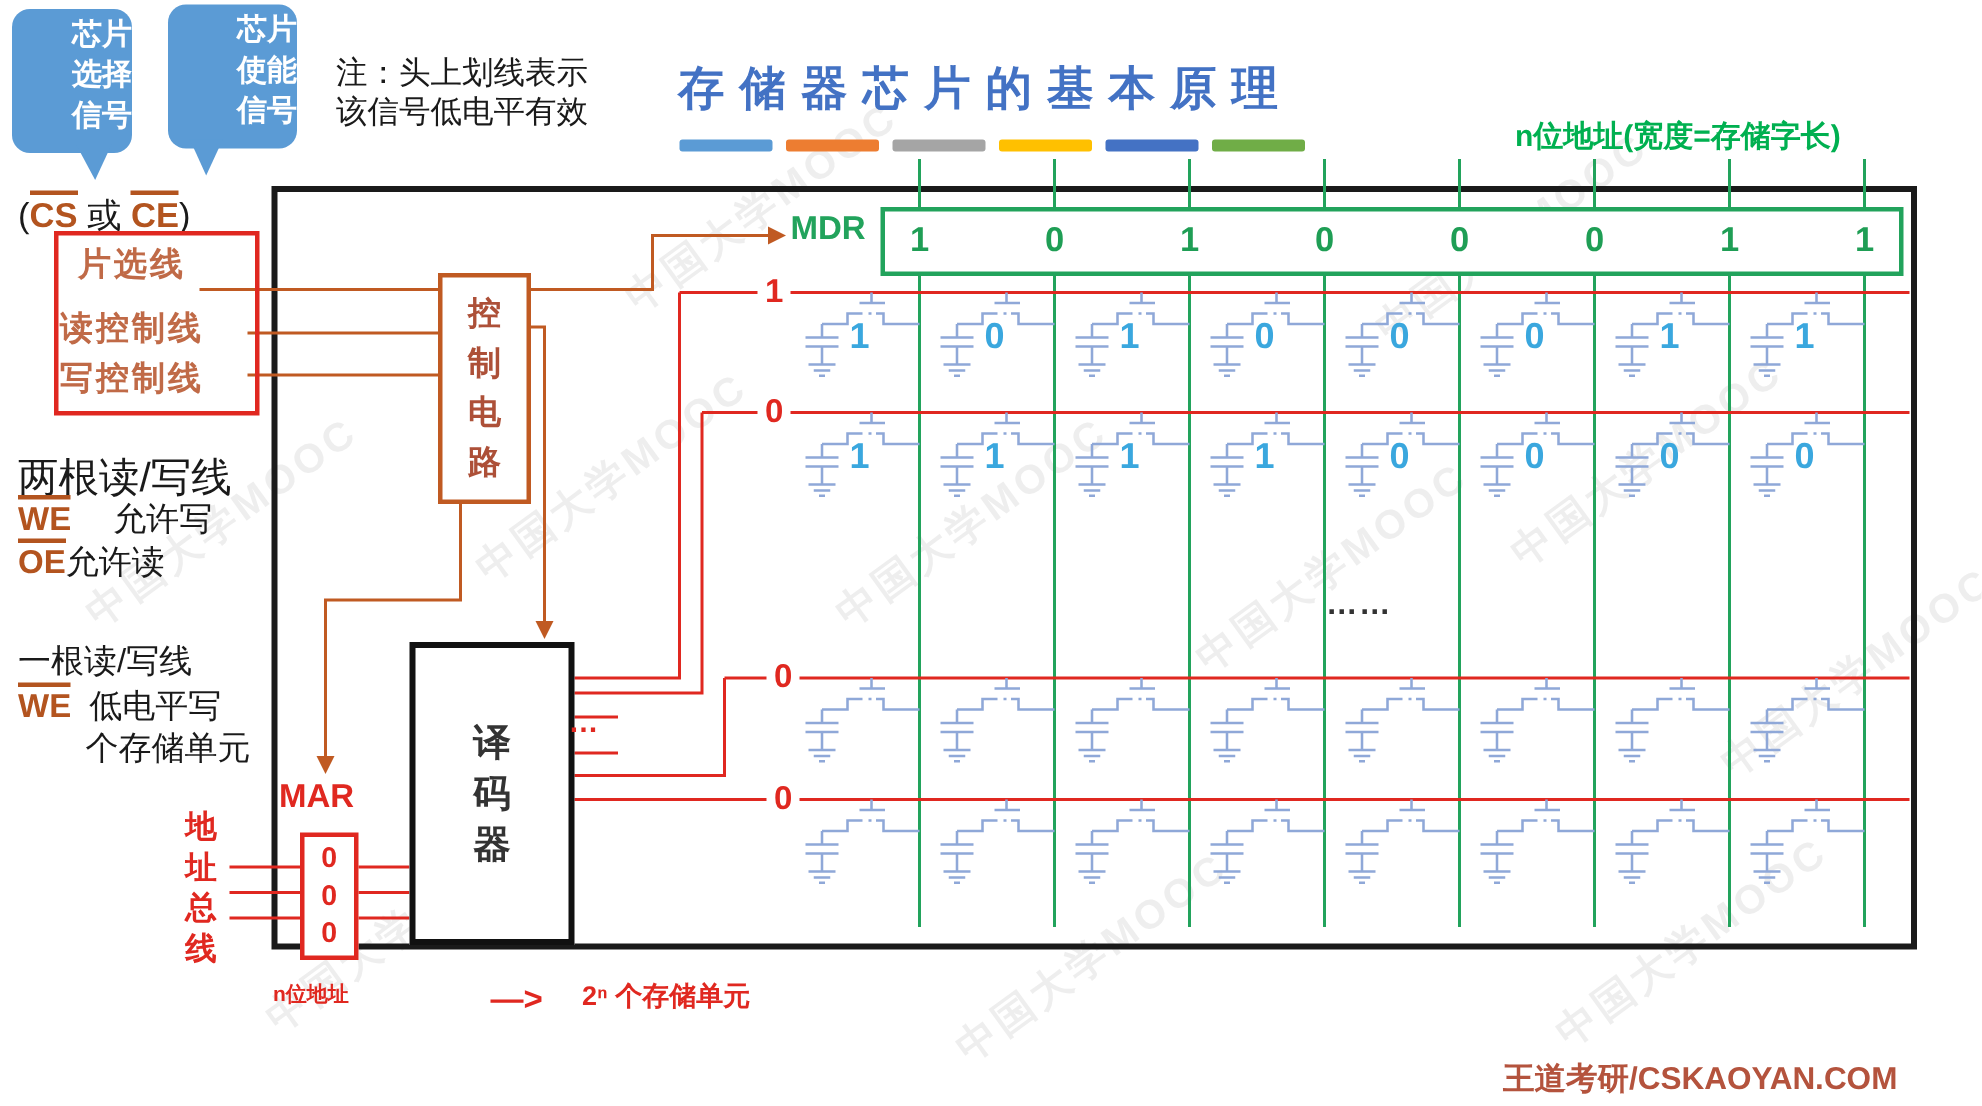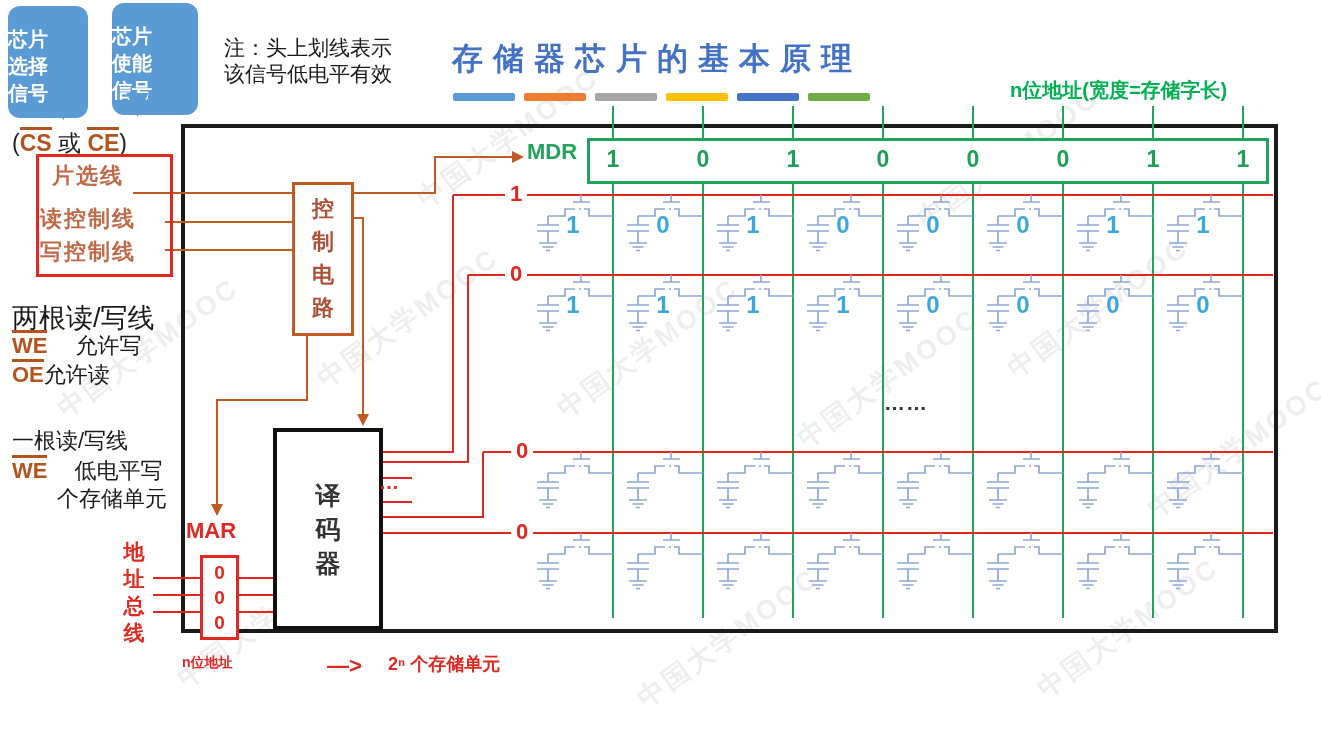--- a/index.html
+++ b/index.html
@@ -14,22 +14,22 @@
   .wm{position:absolute;color:rgba(150,150,150,.16);font-size:27px;white-space:nowrap;
       transform:rotate(-36deg);z-index:0;font-weight:700;letter-spacing:3px;}
   svg.layer{position:absolute;left:0;top:0;z-index:1;}
   .txt{position:absolute;z-index:2;white-space:nowrap;}
   .g-line{stroke:var(--green);stroke-width:2;fill:none;}
   .r-line{stroke:var(--red);stroke-width:2;fill:none;}
   .b-line{stroke:var(--brown);stroke-width:2;fill:none;}
   .frame{stroke:var(--ink);stroke-width:4;fill:none;}
   .cellstroke{stroke:var(--blue);stroke-width:1.7;fill:none;}
   .b-arrow{fill:var(--brown);stroke:none;}
-  .bubble{background:var(--bubble);color:#fff;border-radius:12px;text-align:left;
-          font-size:20px;line-height:27px;padding-top:20px;font-weight:600;z-index:2;}
+  .bubble{background:var(--bubble);color:#fff;border-radius:12px;text-align:right;
+          font-size:20px;line-height:27px;padding-top:4px;font-weight:600;z-index:2;}
   .tail{width:0;height:0;z-index:2;}
   .redbox{border:3px solid var(--red);z-index:2;background:transparent;}
   .ol{display:inline-block;border-top:3px solid var(--brownletter);color:var(--brownletter);
       line-height:1.05;padding-top:1px;font-weight:700;}
   .blk{color:var(--ink);font-weight:400;}
   .ctl-label{color:var(--browntxt);font-size:22px;letter-spacing:2px;font-weight:600;}
   .box{background:#fff;z-index:2;text-align:center;}
   .vtext{display:block;text-align:center;}
   .rowlab{position:absolute;z-index:3;color:var(--red);font-weight:700;font-size:22px;
           background:#fff;padding:0 5px;line-height:24px;}
@@ -159,21 +159,21 @@
   <div class="dash" style="left: 666px; background: rgb(255, 192, 0);"></div>
   <div class="dash" style="left: 737px; background: rgb(68, 114, 196);"></div>
   <div class="dash" style="left: 808px; background: rgb(112, 173, 71);"></div>
 
   <div class="txt" style="left:1010px;top:77px;font-size:20px;font-weight:700;color:var(--green2)">n位地址(宽度=存储字长)</div>
 
   <div class="txt blk" style="left:12px;top:300px;font-size:27px">两根读/写线</div>
   <div class="txt" style="left:12px;top:330px;font-size:22px"><span class="ol">WE</span><span class="blk" style="margin-left:28px">允许写</span></div>
   <div class="txt" style="left:12px;top:359px;font-size:22px"><span class="ol">OE</span><span class="blk" style="">允许读</span></div>
   <div class="txt blk" style="left:12px;top:426px;font-size:22px">一根读/写线</div>
-  <div class="txt" style="left:12px;top:455px;font-size:22px"><span class="ol">WE</span><span class="blk" style="margin-left:27px">低电平写</span></div>
+  <div class="txt" style="left:12px;top:455px;font-size:22px"><span class="ol">WE</span><span class="blk" style="margin-left:12px">低电平写</span></div>
   <div class="txt blk" style="left:57px;top:484px;font-size:22px">个存储单元</div>
 
   <div class="box abs" style="left:292px;top:182px;width:56px;height:148px;border:3px solid var(--brown);z-index:2">
     <span class="vtext" style="color:#ad5038;font-size:22px;line-height:33px;padding-top:7px;display:block;font-weight:600">
       <span class="vtext">控</span>
       <span class="vtext">制</span>
       <span class="vtext">电</span>
       <span class="vtext">路</span>
     </span>
   </div>
@@ -236,14 +236,15 @@
     <span class="vtext">地</span>
     <span class="vtext">址</span>
     <span class="vtext">总</span>
     <span class="vtext">线</span>
   </div>
 
   <div class="txt redtxt" style="left:182px;top:654px;font-size:14px">n位地址</div>
   <div class="txt redtxt" style="left:327px;top:653px;font-size:22px">—&gt;</div>
   <div class="txt redtxt" style="left:388px;top:652px;font-size:18px">2ⁿ 个存储单元</div>
 
+  <div class="txt" style="left:1002px;top:705px;font-size:21px;font-weight:700;color:var(--logo)">王道考研/CSKAOYAN.COM</div>
 
 </div>
 
 </body></html>

